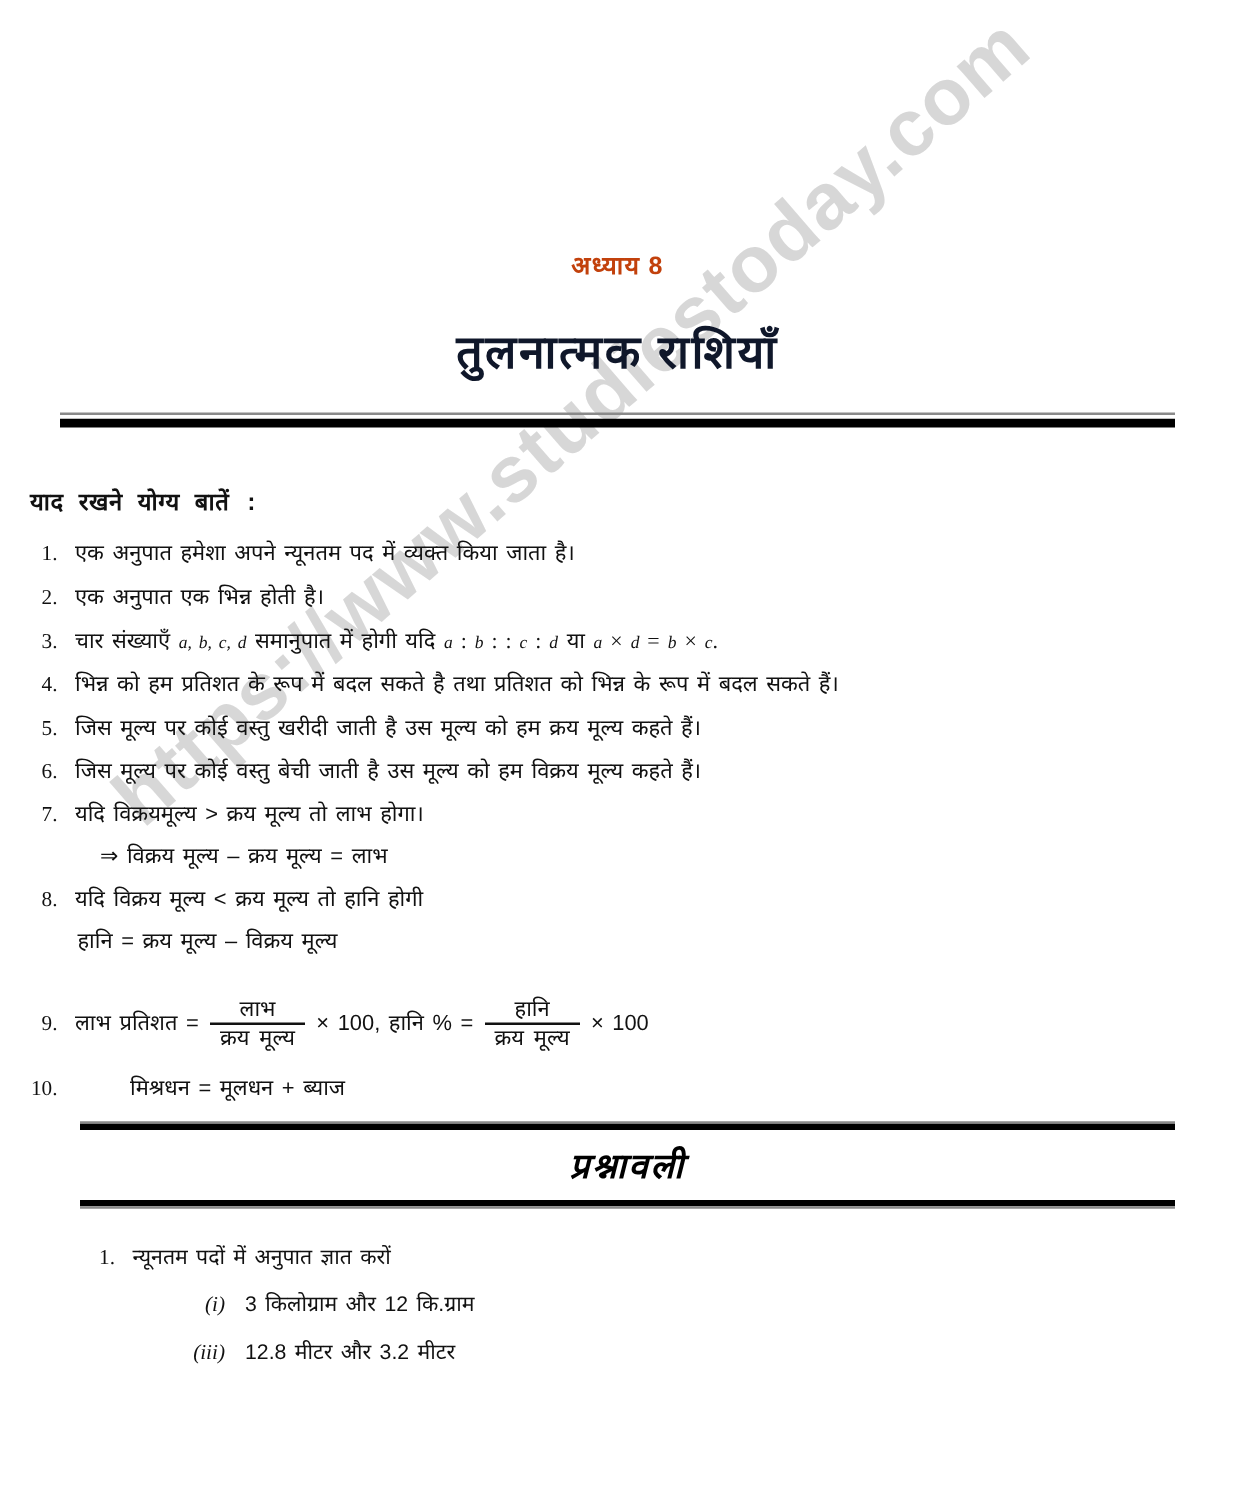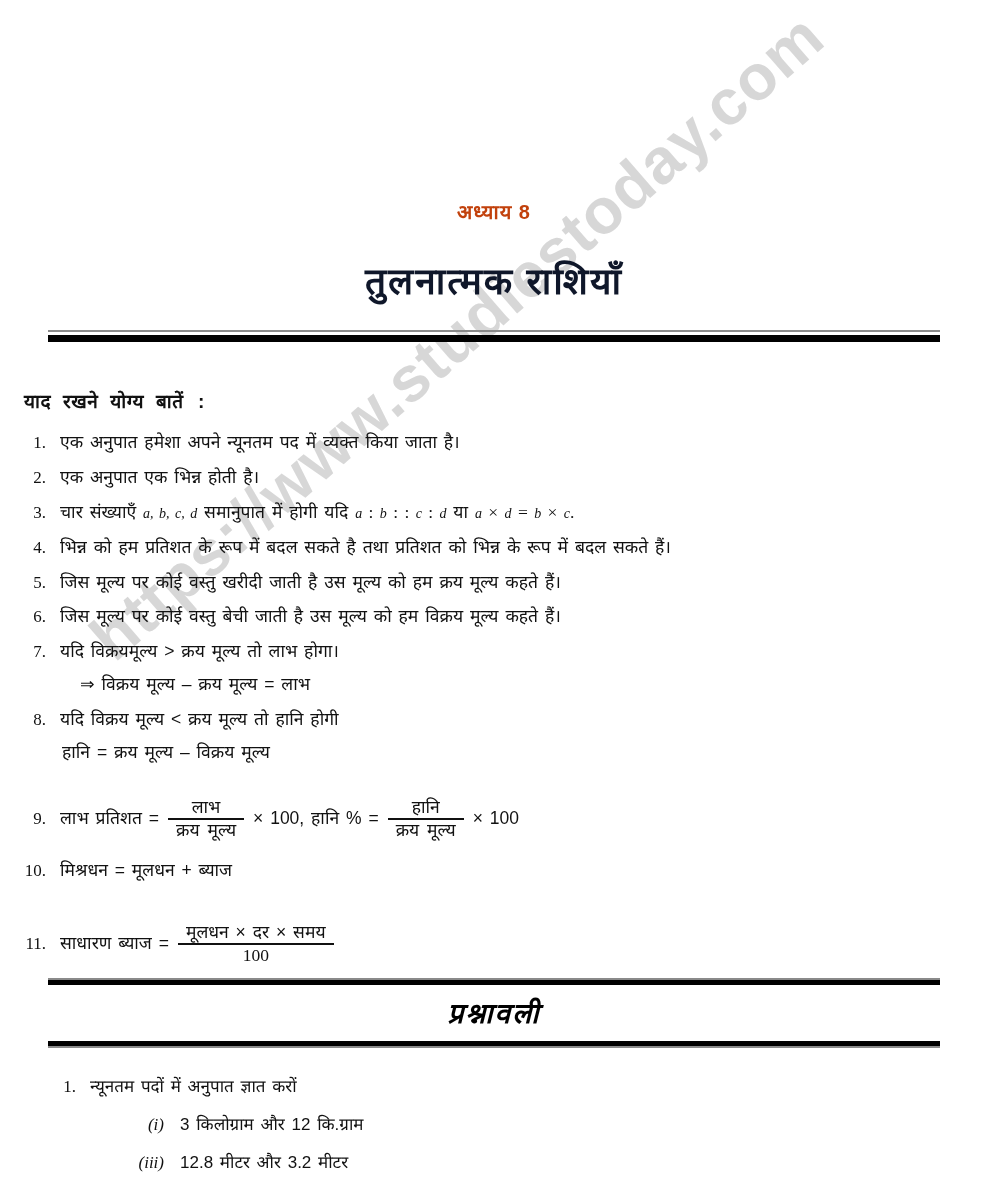--- a/index.html
+++ b/index.html
@@ -173,20 +173,21 @@
   }
   .frac-den {
     padding: 1px 8px 0 8px;
     font-size: 17.5px;
     line-height: 1.1;
     word-spacing: 3px;
   }
 
   
   .exercise-wrap {
+    padding-left: 16px;
   }
   .exercise-title {
     text-align: center;
     font-family: "Liberation Serif", "DejaVu Serif", serif;
     font-weight: 700;
     font-style: italic;
     font-size: 28px;
     letter-spacing: 2px;
     padding: 8px 0 10px 0;
     color: #000;
@@ -319,36 +320,25 @@
           <span>×  100,  हानि  %  =</span>
           <span class="frac">
             <span class="frac-num">हानि</span>
             <span class="frac-bar"></span>
             <span class="frac-den">क्रय  मूल्य</span>
           </span>
           <span>×  100</span>
         </div>
       </div>
 
-      <div class="point-row" style="margin-bottom:29px;">
+      <div class="point-row" style="margin-bottom:15px;gap:44px;">
         <div class="point-num">10.</div>
         <div class="point-body">मिश्रधन = मूलधन + ब्याज</div>
       </div>
 
-      <div class="point-row">
-        <div class="point-num">11.</div>
-        <div class="point-body frac-row">
-          <span>साधारण ब्याज  =</span>
-          <span class="frac">
-            <span class="frac-num">मूलधन  ×  दर  ×  समय</span>
-            <span class="frac-bar"></span>
-            <span class="frac-den num-lit">100</span>
-          </span>
-        </div>
-      </div>
 
     </div>
 
     <div class="exercise-wrap">
       <div class="rule-block">
         <div class="hairline"></div>
         <div class="thickbar" style="height:5px;"></div>
       </div>
 
       <div class="exercise-title">प्रश्नावली</div>

